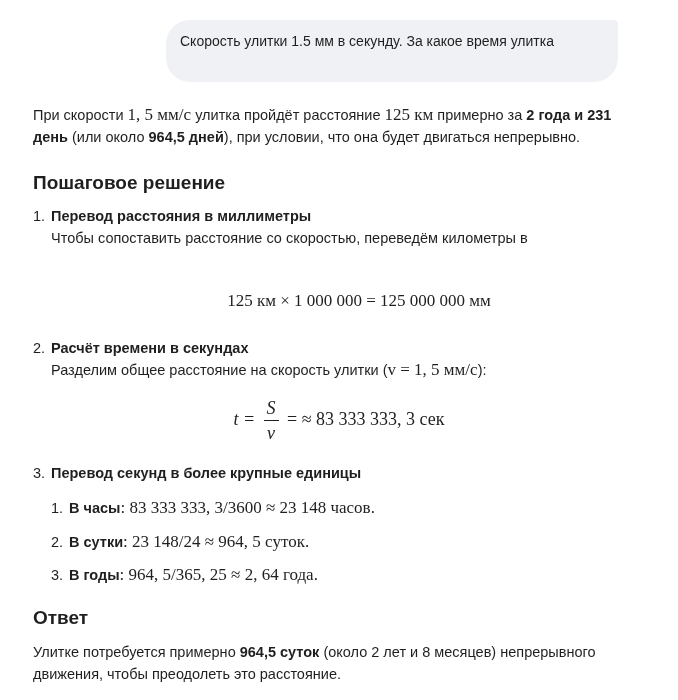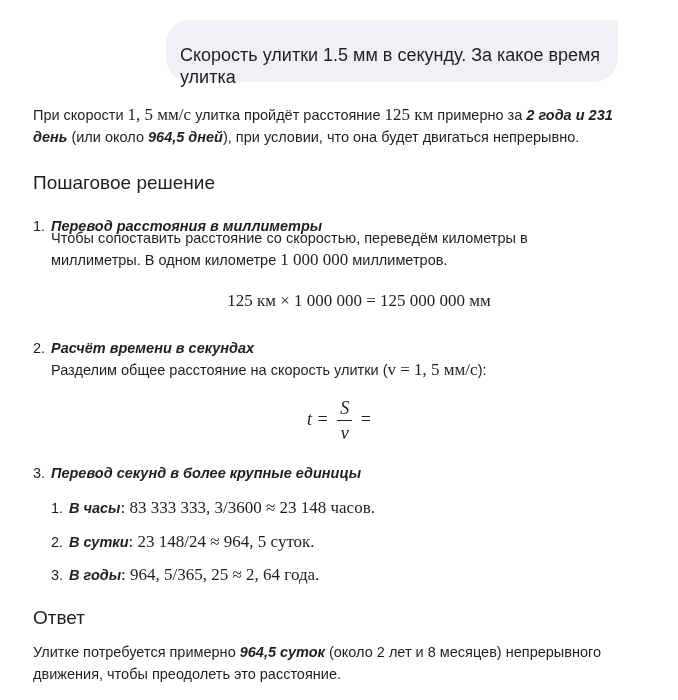--- a/index.html
+++ b/index.html
@@ -4,28 +4,28 @@
   <style>
     html, body { margin: 0; padding: 0; background: #ffffff; }
     body {
       width: 678px; height: 700px; overflow: hidden; position: relative;
       font-family: "Liberation Sans", "DejaVu Sans", sans-serif;
       color: #1f1f1f;
     }
     .user-bubble {
       position: absolute; left: 166px; top: 20px; width: 452px; height: 62px;
       background: #eff1f5; border-radius: 24px 4px 24px 24px;
-      box-sizing: border-box; padding: 24px 14px;
-      font-size: 18px; line-height: 22px; color: #1f1f1f;
+      box-sizing: border-box; padding: 10px 14px;
+      font-size: 14px; line-height: 22px; color: #1f1f1f;
     }
     .resp { position: absolute; left: 33px; width: 600px; font-size: 14.5px; line-height: 22px; }
     .math { font-family: "Liberation Serif", "DejaVu Serif", serif; font-size: 17px; }
     .math i { font-style: italic; }
-    .b { font-weight: bold; font-style: italic; }
-    .h2 { position: absolute; left: 33px; font-size: 19px; font-weight: normal; color: #1f1f1f; }
+    .b { font-weight: bold; }
+    .h2 { position: absolute; left: 33px; font-size: 19px; font-weight: bold; color: #1f1f1f; }
     .step-title { position: absolute; left: 33px; font-size: 14.5px; line-height: 22px; }
     .step-title .num { display: inline-block; width: 18px; }
     .step-body { position: absolute; left: 51px; width: 560px; font-size: 14.5px; line-height: 22px; }
     .display { position: absolute; left: 0; width: 678px; text-align: center; }
     .frac { display: inline-flex; flex-direction: column; align-items: center; vertical-align: middle; margin: 0 4px; }
     .frac .top { border-bottom: 1px solid #1f1f1f; padding: 0 3px 1px; line-height: 22px; }
     .frac .bot { padding-top: 1px; line-height: 22px; }
     .sub-item { position: absolute; left: 51px; font-size: 14.5px; line-height: 26px; }
     .sub-item .num { display: inline-block; width: 18px; }
   </style>
@@ -36,42 +36,42 @@
   <div>Скорость улитки 1.5 мм в секунду. За какое время улитка</div>
 </div>
 
 <div class="resp" style="top:104px;">
   <span>При скорости </span><span class="math">1, 5 мм/с</span><span> улитка пройдёт расстояние </span><span class="math">125 км</span><span> примерно за </span><span class="b">2 года и 231</span><br>
   <span class="b">день</span><span> (или около </span><span class="b">964,5 дней</span><span>), при условии, что она будет двигаться непрерывно.</span>
 </div>
 
 <div class="h2" style="top:172px;">Пошаговое решение</div>
 
-<div class="step-title" style="top:215px;">
+<div class="step-title" style="top:205px;">
   <span class="num">1.</span><span class="b">Перевод расстояния в миллиметры</span>
 </div>
 <div class="step-body" style="top:227px;">
   <div>Чтобы сопоставить расстояние со скоростью, переведём километры в</div>
-  <div><span>миллиметры. В одном километре </span><span class="math">1 000 000</span><span> миллиметров.</span></div>
 </div>
 <div class="display math" style="top:291px;padding-left:20px;">125 км × 1 000 000 = 125 000 000 мм</div>
 
 <div class="step-title" style="top:337px;">
   <span class="num">2.</span><span class="b">Расчёт времени в секундах</span>
 </div>
 <div class="step-body" style="top:359px;">
   <span>Разделим общее расстояние на скорость улитки (</span><span class="math">v = 1, 5 мм/с</span><span>):</span>
 </div>
 <div class="display math" style="top:397px; font-size:18px;">
   <i>t =</i>
   <span class="frac">
     <span class="top" style="font-style:italic;">S</span>
     <span class="bot" style="font-style:italic;">v</span>
   </span>
   <span>=</span>
+  <span>≈ 83 333 333, 3 сек</span>
 </div>
 
 <div class="step-title" style="top:462px;">
   <span class="num">3.</span><span class="b">Перевод секунд в более крупные единицы</span>
 </div>
 <div class="sub-item" style="top:495px;">
   <span class="num">1.</span><span class="b">В часы</span><span class="math">: 83 333 333, 3/3600 ≈ 23 148 часов.</span>
 </div>
 <div class="sub-item" style="top:529px;">
   <span class="num">2.</span><span class="b">В сутки</span><span class="math">: 23 148/24 ≈ 964, 5 суток.</span>

